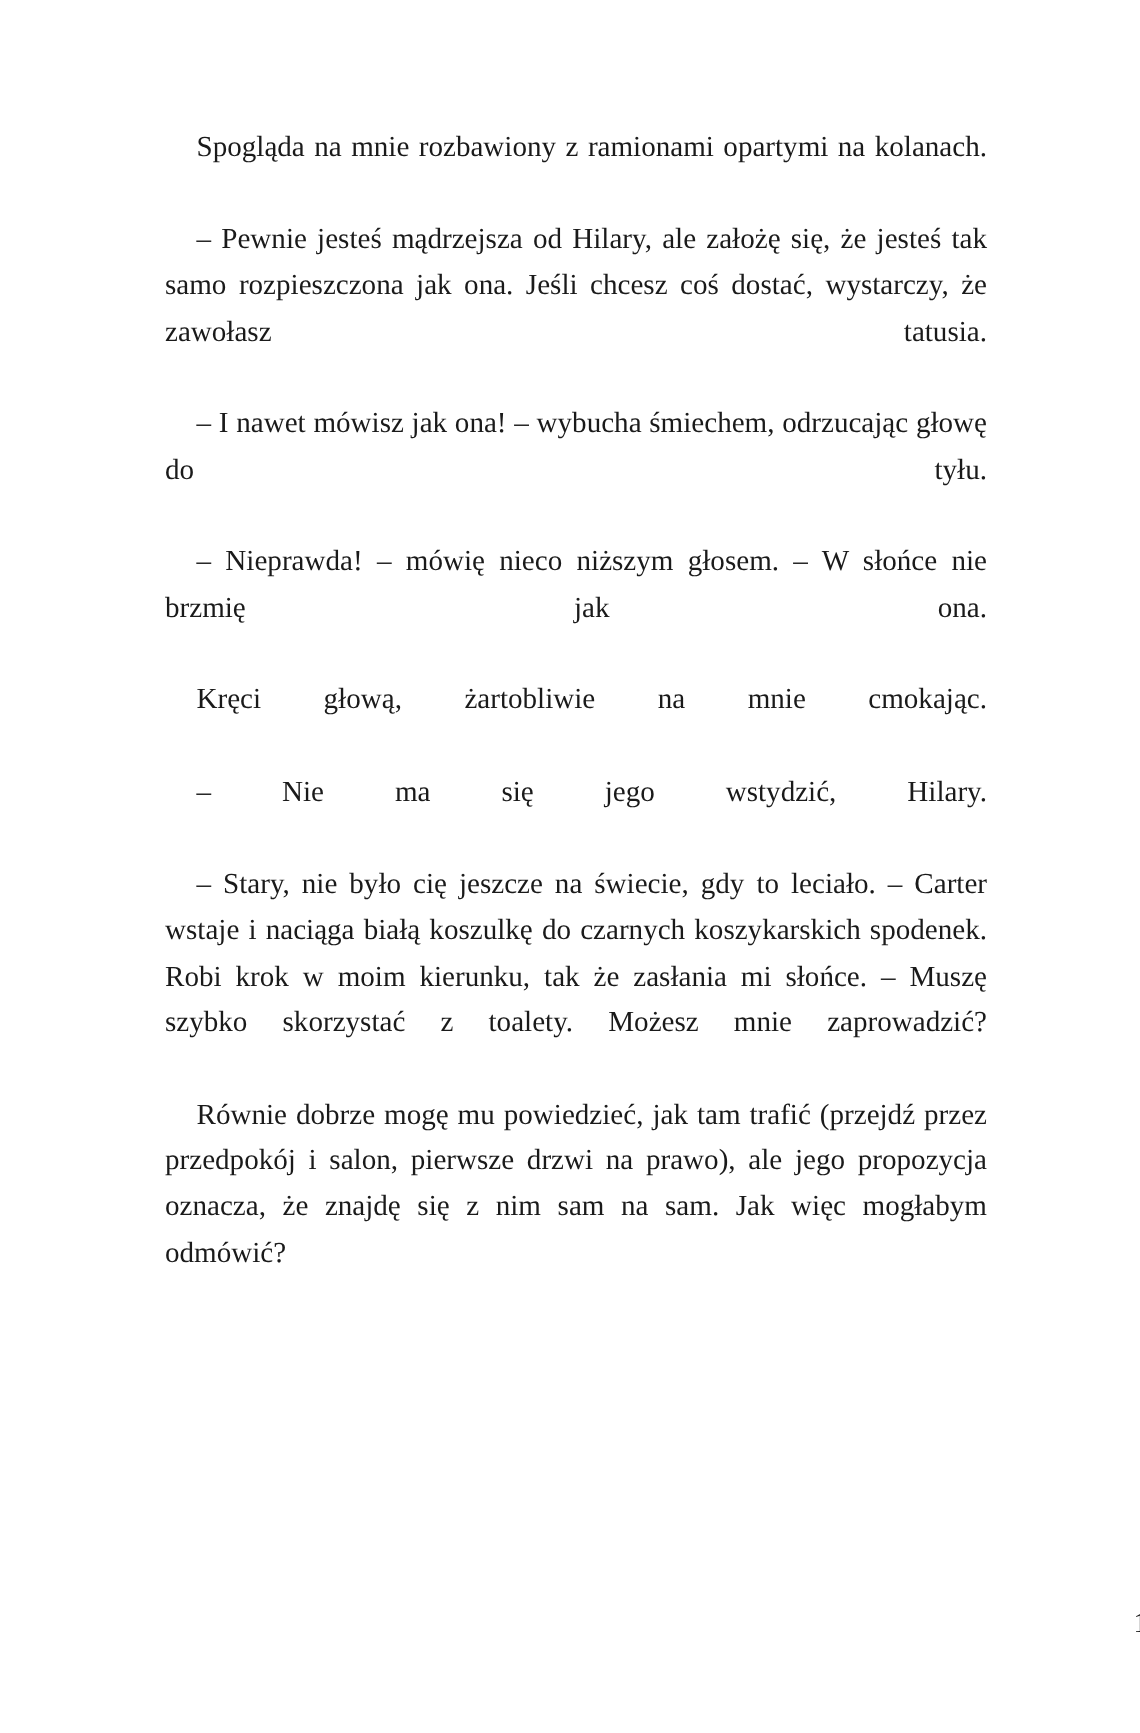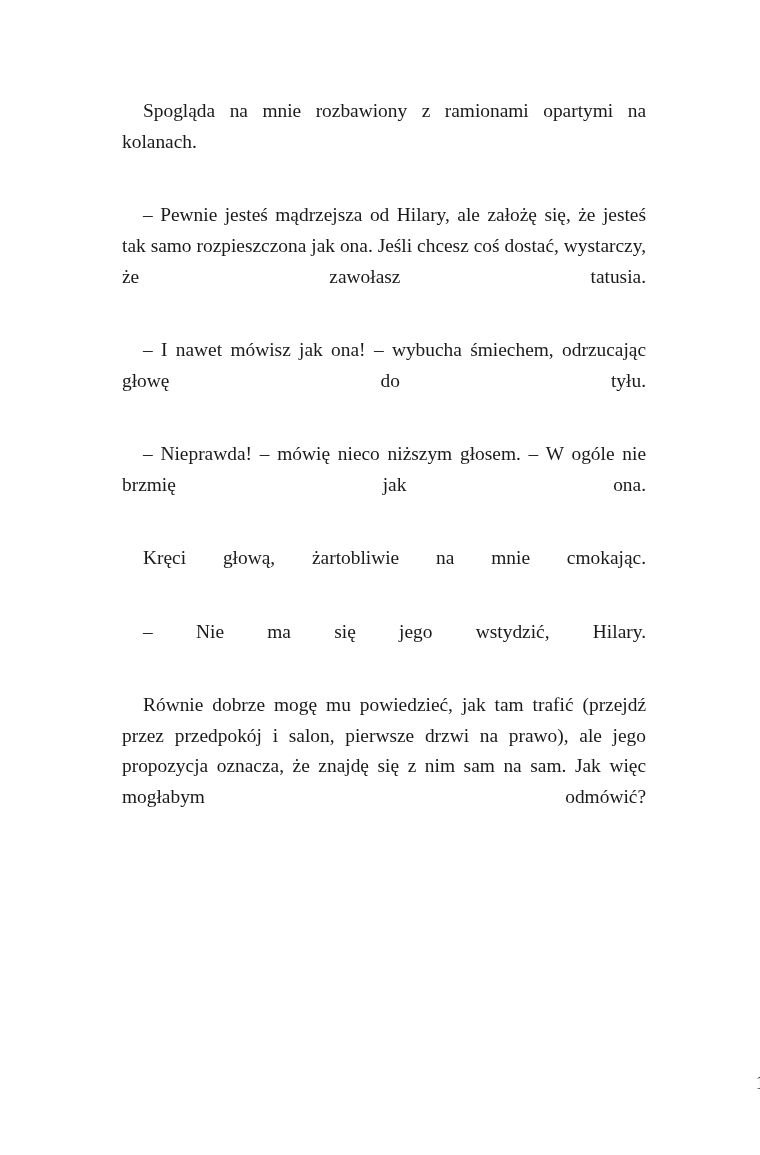--- a/index.html
+++ b/index.html
@@ -18,21 +18,21 @@
   }
 
   .text-block {
     position: absolute;
     left: 110px;
     top: 84px;
     width: 548px;
   }
 
   .para {
-    margin: 12px;
+    margin: 0;
     font-family: "Liberation Serif", "DejaVu Serif", serif;
     font-size: 19.4px;
     line-height: 30.7px;
     color: #1a1a1a;
     text-align: justify;
     text-indent: 21px;
     -webkit-font-smoothing: antialiased;
     hyphens: manual;
   }
 
@@ -57,22 +57,23 @@
 </style>
 </head>
 <body>
 
 <div class="page">
 
   <div class="text-block">
     <p class="para">Spogląda na mnie rozbawiony z ramionami opartymi na kolanach.</p>
     <p class="para">– Pewnie jesteś mądrzejsza od Hilary, ale założę się, że jesteś tak samo rozpieszczona jak ona. Jeśli chcesz coś dostać, wystarczy, że zawołasz tatusia.</p>
     <p class="para">– I nawet mówisz jak ona! – wybucha śmiechem, odrzucając głowę do tyłu.</p>
-    <p class="para">– Nieprawda! – mówię nieco niższym głosem. – W ogóle nie brzmię jak ona.</p>
+    <p class="para">– Nieprawda! – mówię nieco niższym głosem. – W słońce nie brzmię jak ona.</p>
     <p class="para">Kręci głową, żartobliwie na mnie cmokając.</p>
     <p class="para">– Nie ma się jego wstydzić, Hilary.</p>
+    <p class="para">– Stary, nie było cię jeszcze na świecie, gdy to leciało. – Carter wstaje i naciąga białą koszulkę do czarnych koszykarskich spodenek. Robi krok w moim kierunku, tak że zasłania mi słońce. – Muszę szybko skorzystać z toalety. Możesz mnie zaprowadzić?</p>
     <p class="para">Równie dobrze mogę mu powiedzieć, jak tam trafić (przejdź przez przedpokój i salon, pierwsze drzwi na prawo), ale jego propozycja oznacza, że znajdę się z nim sam na sam. Jak więc mogłabym odmówić?</p>
 
   </div>
 
   <div class="page-number">11</div>
 
 </div>
 
 </body></html>

